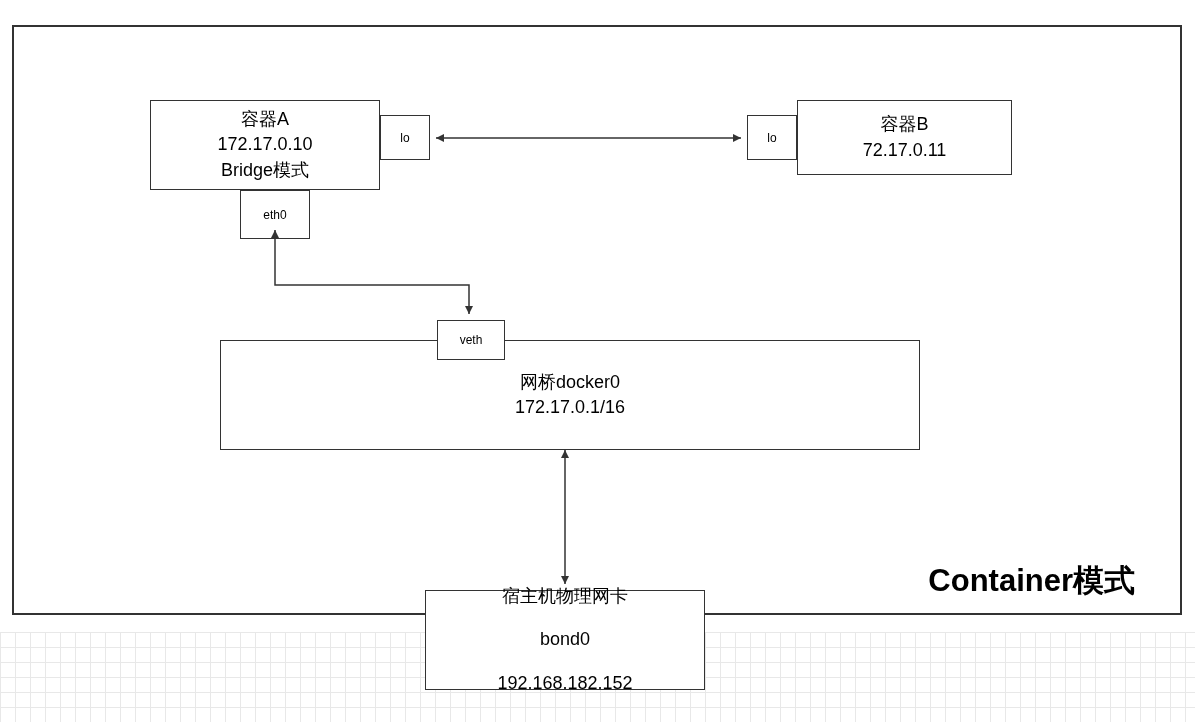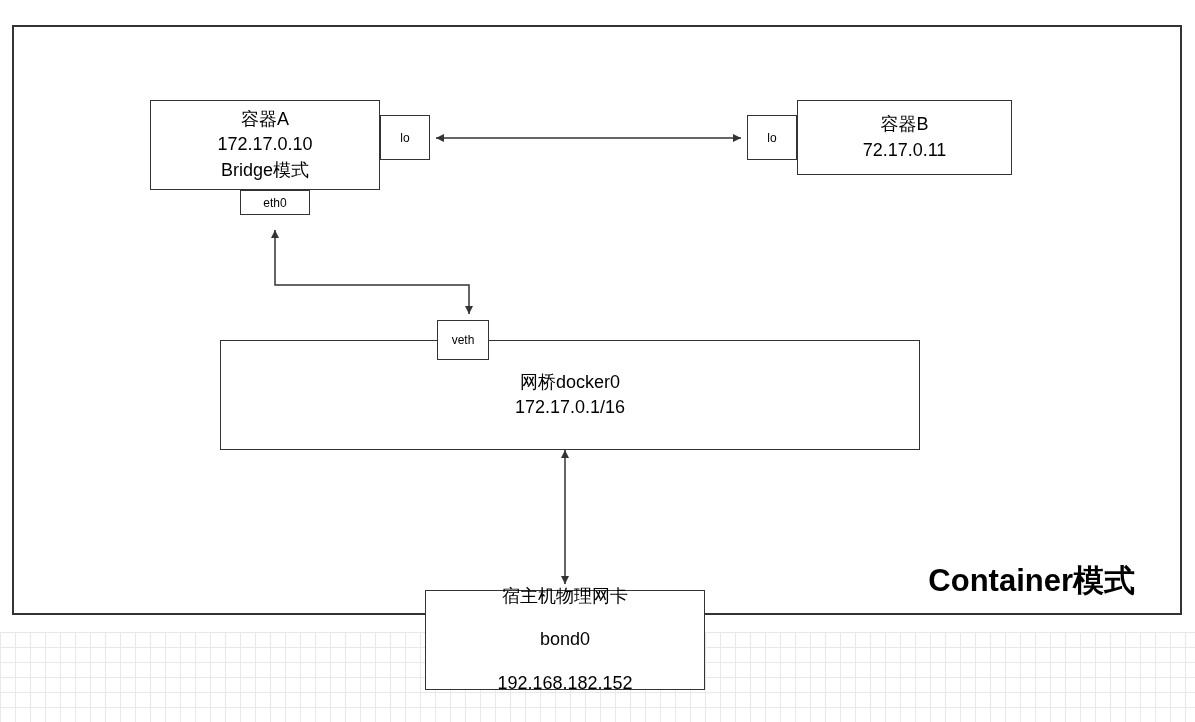--- a/index.html
+++ b/index.html
@@ -63,39 +63,39 @@
 <div class="box" style="left:150px; top:100px; width:230px; height:90px;">
   <div class="line">容器A</div>
   <div class="line">172.17.0.10</div>
   <div class="line">Bridge模式</div>
 </div>
 
 <div class="box" style="left:380px; top:115px; width:50px; height:45px;">
   <div class="small">lo</div>
 </div>
 
-<div class="box" style="left:240px; top:190px; width:70px; height:25px;">
+<div class="box" style="left:240px; top:190px; width:70px; height:49px;">
   <div class="small">eth0</div>
 </div>
 
 <div class="box" style="left:797px; top:100px; width:215px; height:75px;">
   <div class="line">容器B</div>
   <div class="line">72.17.0.11</div>
 </div>
 
 <div class="box" style="left:747px; top:115px; width:50px; height:45px;">
   <div class="small">lo</div>
 </div>
 
 <div class="box" style="left:220px; top:340px; width:700px; height:110px;">
   <div class="line">网桥docker0</div>
   <div class="line">172.17.0.1/16</div>
 </div>
 
-<div class="box" style="left:437px; top:320px; width:52px; height:40px;">
+<div class="box" style="left:437px; top:320px; width:68px; height:40px;">
   <div class="small">veth</div>
 </div>
 
 <div class="box" style="left:425px; top:590px; width:280px; height:100px;gap:18px;">
   <div class="line">宿主机物理网卡</div>
   <div class="line">bond0</div>
   <div class="line">192.168.182.152</div>
 </div>
 
 <svg class="arrows">

